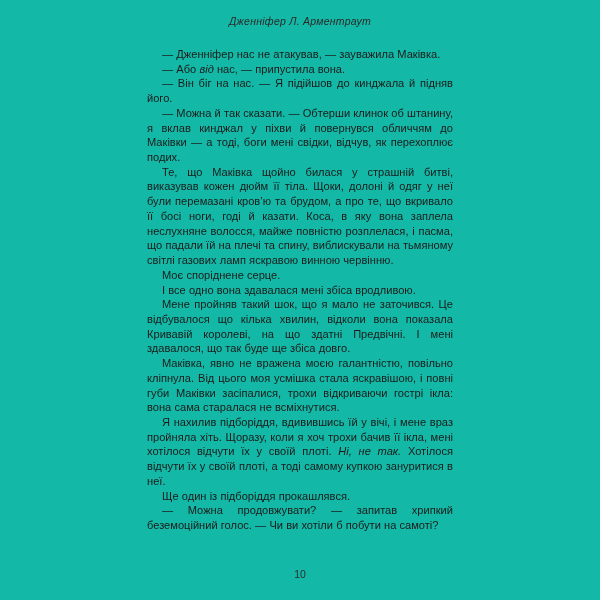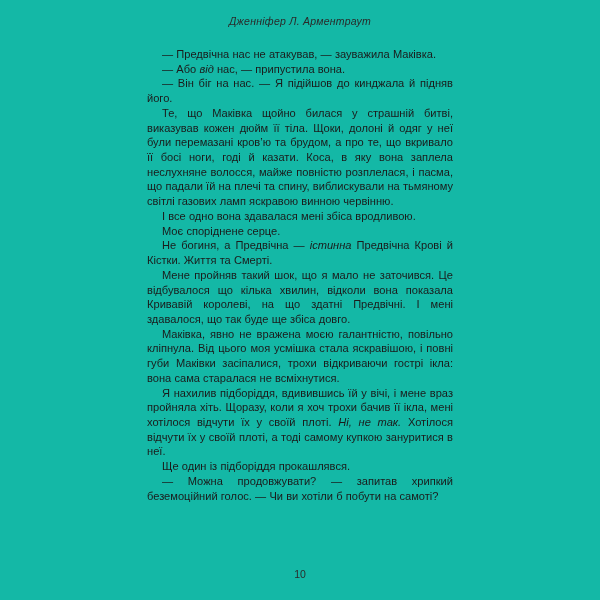--- a/index.html
+++ b/index.html
@@ -69,27 +69,27 @@
   }
 </style>
 </head>
 <body>
 
 <div class="page">
 
   <div class="running-head">Дженніфер Л. Арментраут</div>
 
   <div class="text-block">
-      <p class="para dialogue"><span>— Предвічна нас не атакував, — зауважила Маківка.</span></p>
+      <p class="para dialogue"><span>— Дженніфер нас не атакував, — зауважила Маківка.</span></p>
       <p class="para dialogue"><span>— Або </span><em>від</em><span> нас, — припустила вона.</span></p>
       <p class="para dialogue"><span>— Він біг на нас. — Я підійшов до кинджала й підняв його.</span></p>
+      <p class="para dialogue"><span>— Можна й так сказати. — Обтерши клинок об штанину, я вклав кинджал у піхви й повернувся обличчям до Маківки — а тоді, боги мені свідки, відчув, як перехоплює подих.</span></p>
       <p class="para"><span>Те, що Маківка щойно билася у страшній битві, виказував кожен дюйм її тіла. Щоки, долоні й одяг у неї були перемазані кров’ю та брудом, а про те, що вкривало її босі ноги, годі й казати. Коса, в яку вона заплела неслухняне волосся, майже повністю розплелася, і пасма, що падали їй на плечі та спину, виблискували на тьмяному світлі газових ламп яскравою винною червінню.</span></p>
+      <p class="para"><span>Моє споріднене серце.</span></p>
       <p class="para"><span>І все одно вона здавалася мені збіса вродливою.</span></p>
-      <p class="para"><span>Моє споріднене серце.</span></p>
-      <p class="para"><span>Не богиня, а Предвічна — </span><em>істинна</em><span> Предвічна Крові й Кістки. Життя та Смерті.</span></p>
       <p class="para"><span>Мене пройняв такий шок, що я мало не заточився. Це відбувалося що кілька хвилин, відколи вона показала Кривавій королеві, на що здатні Предвічні. І мені здавалося, що так буде ще збіса довго.</span></p>
       <p class="para"><span>Маківка, явно не вражена моєю галантністю, повільно кліпнула. Від цього моя усмішка стала яскравішою, і повні губи Маківки засіпалися, трохи відкриваючи гострі ікла: вона сама старалася не всміхнутися.</span></p>
       <p class="para"><span>Я нахилив підборіддя, вдивившись їй у вічі, і мене враз пройняла хіть. Щоразу, коли я хоч трохи бачив її ікла, мені хотілося відчути їх у своїй плоті. </span><em>Ні, не так.</em><span> Хотілося відчути їх у своїй плоті, а тоді самому купкою зануритися в неї.</span></p>
       <p class="para"><span>Ще один із підборіддя прокашлявся.</span></p>
       <p class="para dialogue"><span>— Можна продовжувати? — запитав хрипкий беземоційний голос. — Чи ви хотіли б побути на самоті?</span></p>
     </div>
 
   <div class="folio">10</div>
 
 </div>

